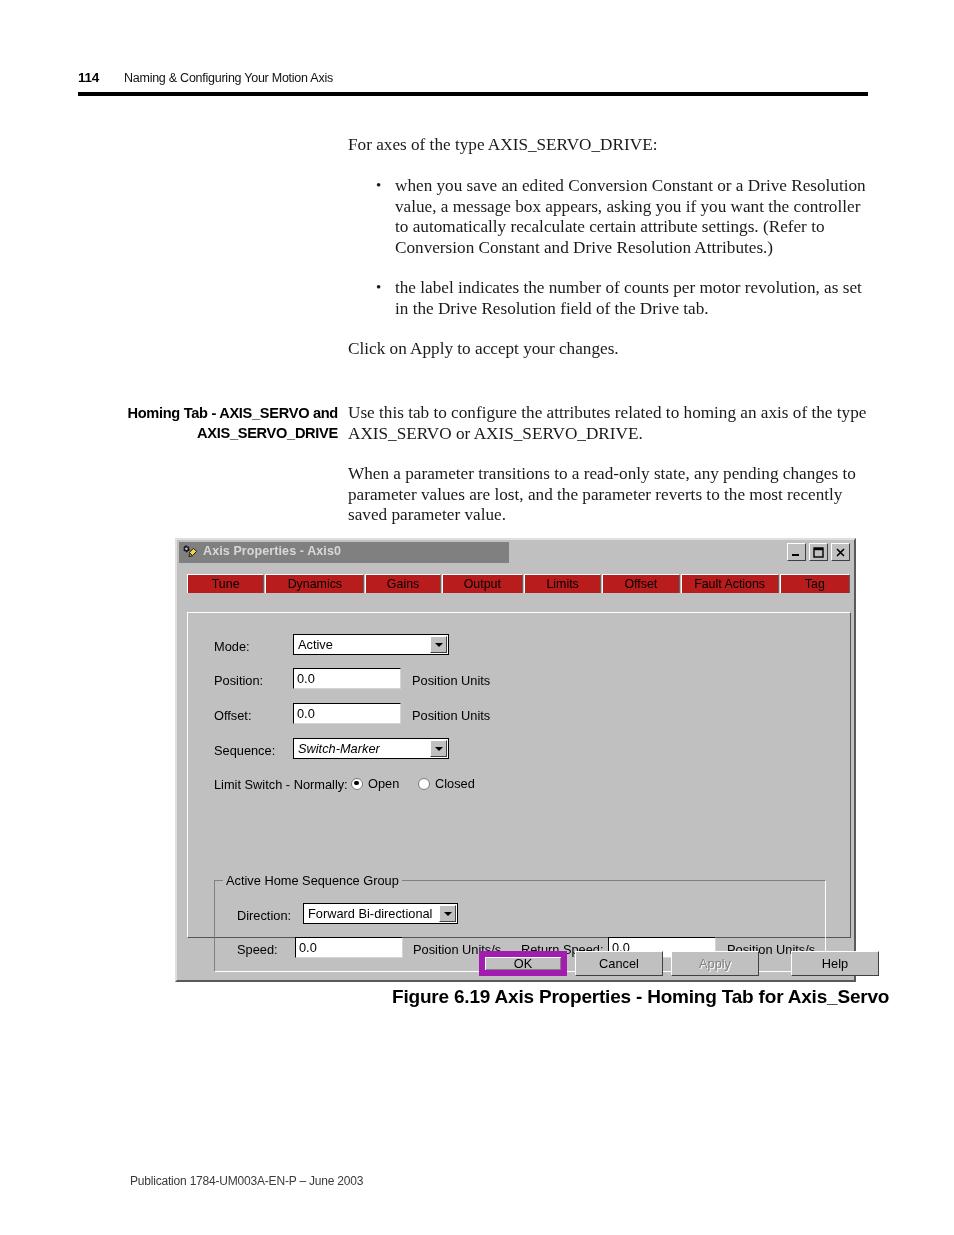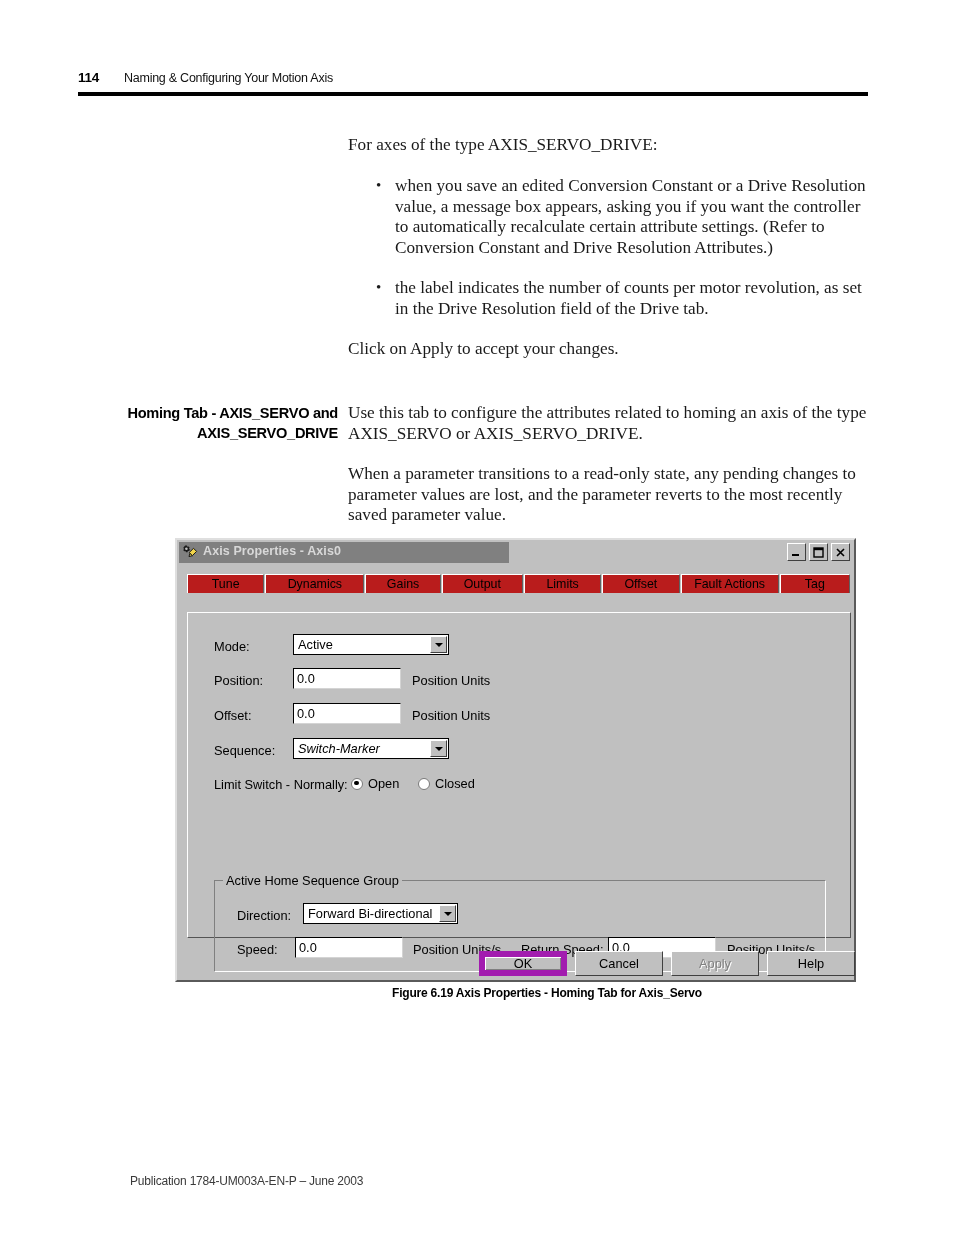--- a/index.html
+++ b/index.html
@@ -393,31 +393,31 @@
     box-shadow: inset 1px 1px 0 #ffffff, inset -1px -1px 0 #808080;
     text-align: center;
   }
   .dlg-btn.disabled {
     color: #808080;
     text-shadow: 1px 1px 0 #ffffff;
   }
   #btn-ok { left: 302px; }
   #btn-cancel { left: 398px; }
   #btn-apply { left: 494px; }
-  #btn-help  { left: 590px; }
+  #btn-help  { left: 614px; }
 
   
   #figure-caption {
     position: absolute;
     left: 348px;
     top: 986px;
     width: 520px;
     font-family: "Liberation Sans", sans-serif;
     font-weight: bold;
-    font-size: 12px;
+    font-size: 19px;
     letter-spacing: -0.2px;
     color: #000;
     padding-left: 44px;
   }
   #page-footer {
     position: absolute;
     left: 86px;
     top: 1174px;
     font-family: "Liberation Sans", sans-serif;
     font-size: 12px;

